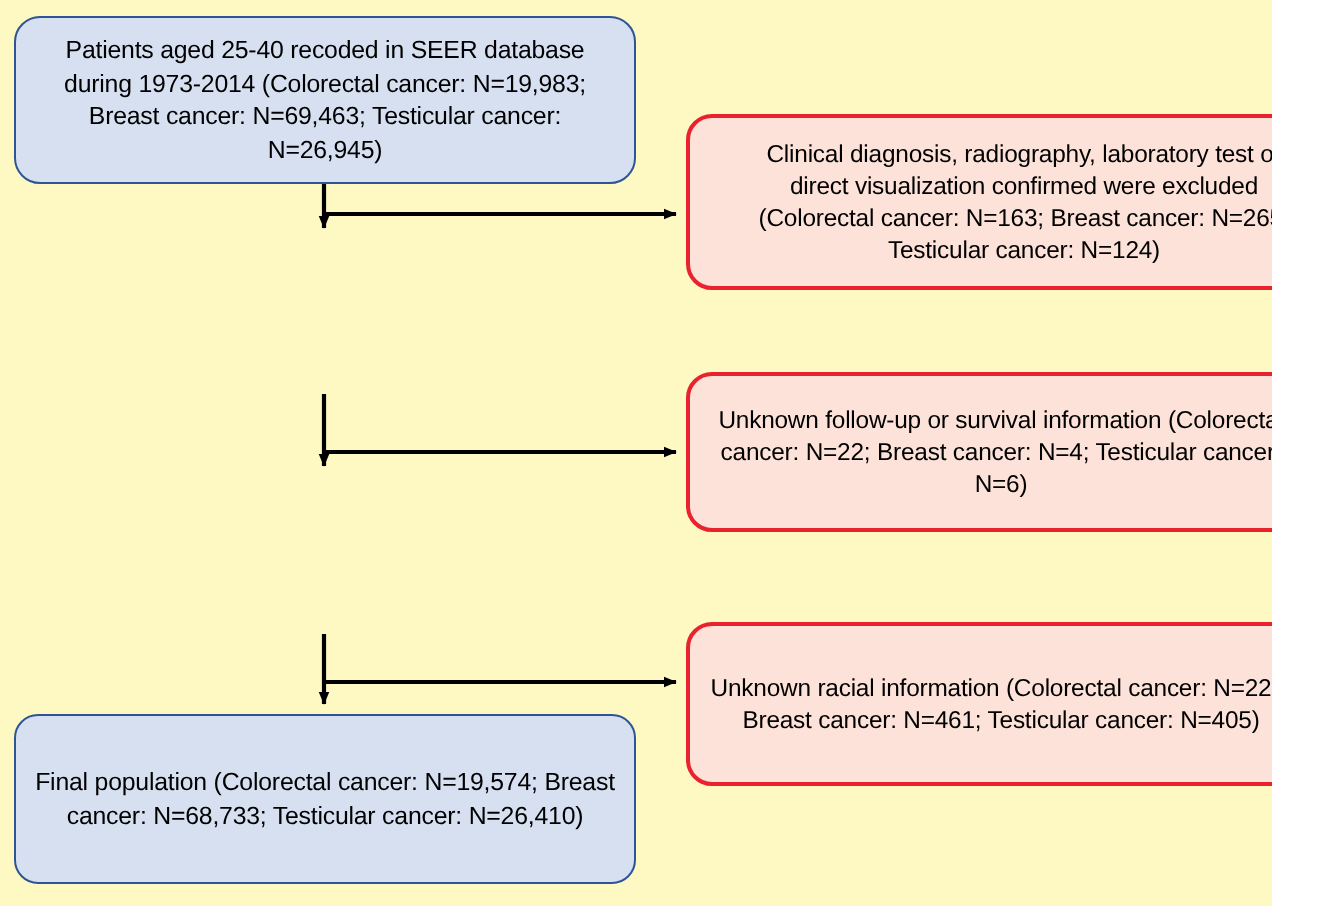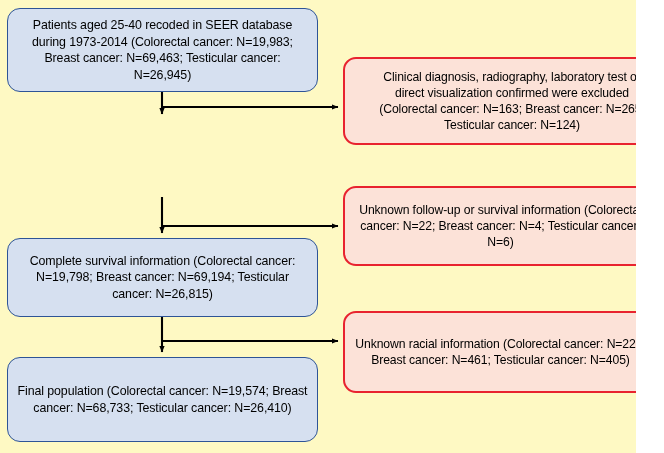--- a/index.html
+++ b/index.html
@@ -46,21 +46,21 @@
   .node-exclude {
     background: #fce2d8;
     border: 2px solid #e8232f;
     font-size: 12.2px;
   }
 
   
   #box-enrolled   { left: 7px;  top: 8px;   width: 311px; height: 84px; }
   #box-histology  { left: 7px;  top: 119px; width: 311px; height: 78px; }
   #box-survival   { left: 7px;  top: 238px; width: 311px; height: 79px; }
-  #box-final      { left: 7px;  top: 357px; width: 311px; height: 85px; }
+  #box-final      { left: 7px;  top: 357px; width: 311px; height: 85px; border-radius: 12px; }
 
   
   #box-excl-confirm { left: 343px; top: 57px;  width: 315px; height: 88px; padding-left: 32px; }
   #box-excl-followup{ left: 343px; top: 186px; width: 315px; height: 80px; }
   #box-excl-race    { left: 343px; top: 311px; width: 315px; height: 82px; }
 </style>
 </head>
 <body>
 
 <div id="flowchart-root">
@@ -84,21 +84,20 @@
 
     <g>
       <path d="M162,317 L162,352" stroke="#000000" stroke-width="2.1" fill="none" marker-end="url(#arrowhead)"></path>
       <path d="M162,341 L338,341" stroke="#000000" stroke-width="2.1" fill="none" marker-end="url(#arrowhead)"></path>
     </g>
   </svg>
 
   <div class="node node-include" id="box-enrolled">Patients aged 25-40 recoded in SEER database during 1973-2014 (Colorectal cancer: N=19,983; Breast cancer: N=69,463; Testicular cancer: N=26,945)</div>
 
 
-  <div class="node node-include" id="box-survival">Complete survival information (Colorectal cancer: N=19,798; Breast cancer: N=69,194; Testicular cancer: N=26,815)</div>
 
   <div class="node node-include" id="box-final">Final population (Colorectal cancer: N=19,574; Breast cancer: N=68,733; Testicular cancer: N=26,410)</div>
 
   <div class="node node-exclude" id="box-excl-confirm">Clinical diagnosis, radiography, laboratory test or direct visualization confirmed were excluded (Colorectal cancer: N=163; Breast cancer: N=265; Testicular cancer: N=124)</div>
 
   <div class="node node-exclude" id="box-excl-followup">Unknown follow-up or survival information (Colorectal cancer: N=22; Breast cancer: N=4; Testicular cancer: N=6)</div>
 
   <div class="node node-exclude" id="box-excl-race">Unknown racial information (Colorectal cancer: N=224; Breast cancer: N=461; Testicular cancer: N=405)</div>
 
 </div>

